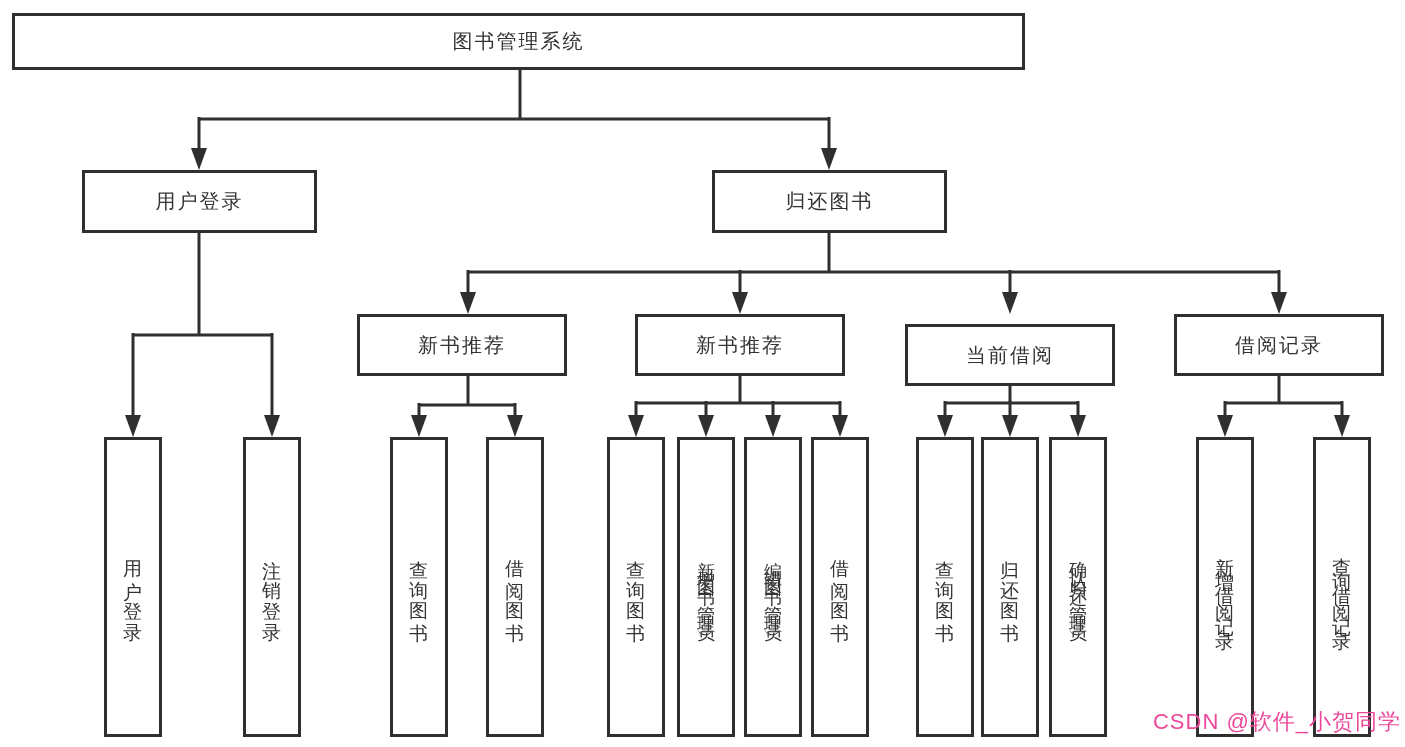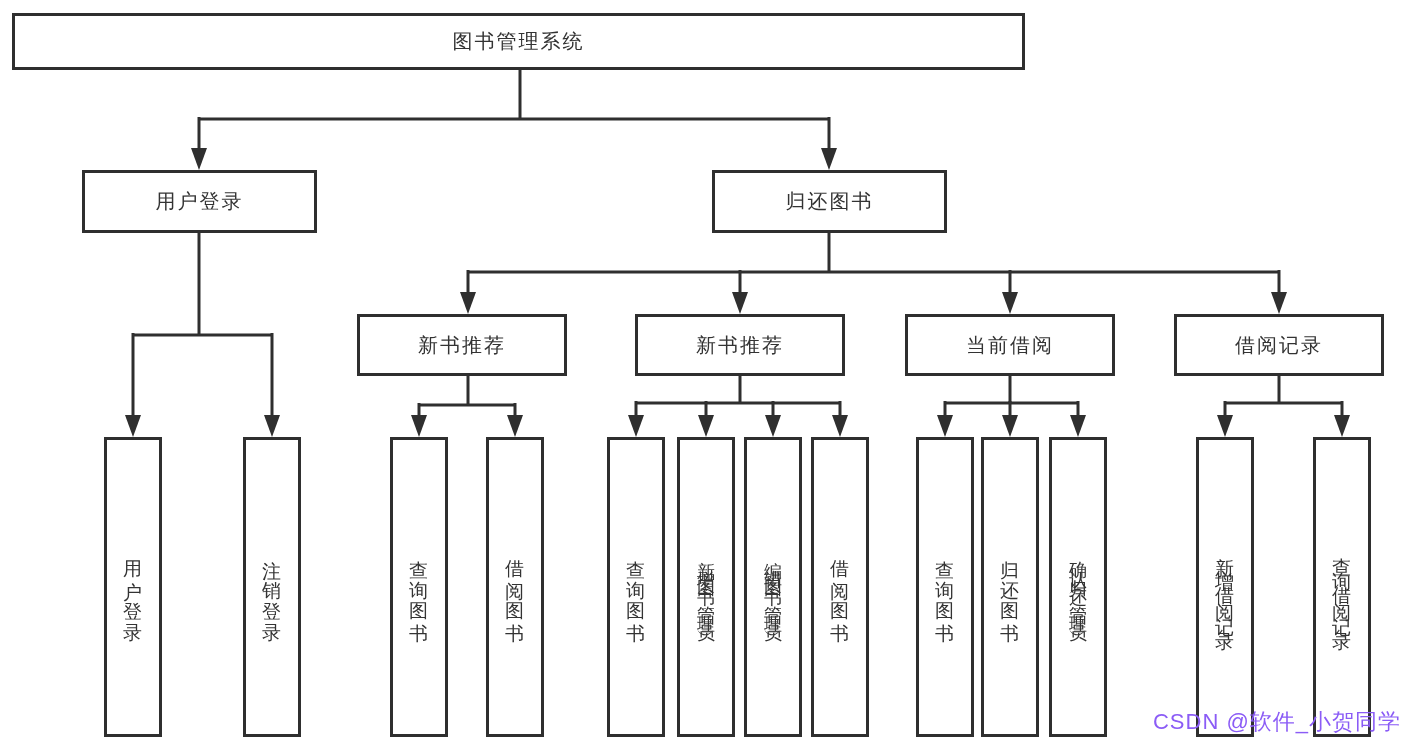--- a/index.html
+++ b/index.html
@@ -57,21 +57,21 @@
   }
   .sp4 span { letter-spacing: 21px; }
   .sp6 span { letter-spacing: 15px; }
   .sp9 span { letter-spacing: 9px; font-size: 18px; }
   #watermark {
     position: absolute;
     right: 4px;
     top: 707px;
     font-size: 22px;
     letter-spacing: 1px;
-    color: #8b5cf6;
+    color: #ec4899;
     z-index: 5;
     white-space: nowrap;
   }
 </style>
 </head>
 <body>
 
 <div id="canvas">
 
   <svg id="wires" width="1405" height="747" viewBox="0 0 1405 747">
@@ -140,21 +140,21 @@
     </g>
   </svg>
 
   <div class="hbox" style="left:12px; top:13px; width:1013px; height:57px;">图书管理系统</div>
 
   <div class="hbox" style="left:82px; top:170px; width:235px; height:63px;">用户登录</div>
   <div class="hbox" style="left:712px; top:170px; width:235px; height:63px;">归还图书</div>
 
   <div class="hbox" style="left:357px; top:314px; width:210px; height:62px;">新书推荐</div>
   <div class="hbox" style="left:635px; top:314px; width:210px; height:62px;">新书推荐</div>
-  <div class="hbox" style="left:905px; top:314px; width:210px; height:62px;">当前借阅</div>
+  <div class="hbox" style="left:905px; top:324px; width:210px; height:62px;">当前借阅</div>
   <div class="hbox" style="left:1174px; top:314px; width:210px; height:62px;">借阅记录</div>
 
   <div class="vbox sp4" style="left:104px;">
     <span>用户登录</span>
   </div>
   <div class="vbox sp4" style="left:243px;">
     <span>注销登录</span>
   </div>
 
   <div class="vbox sp4" style="left:390px;">

